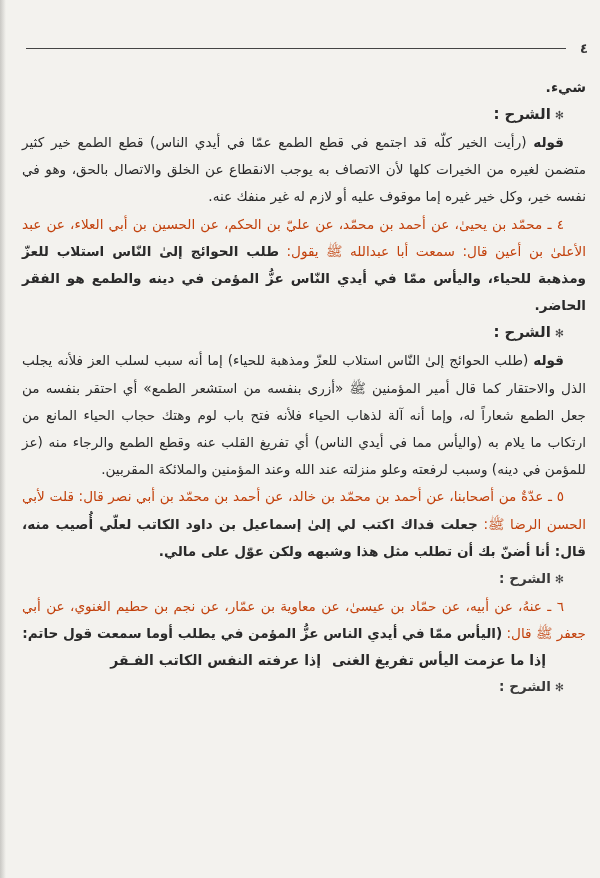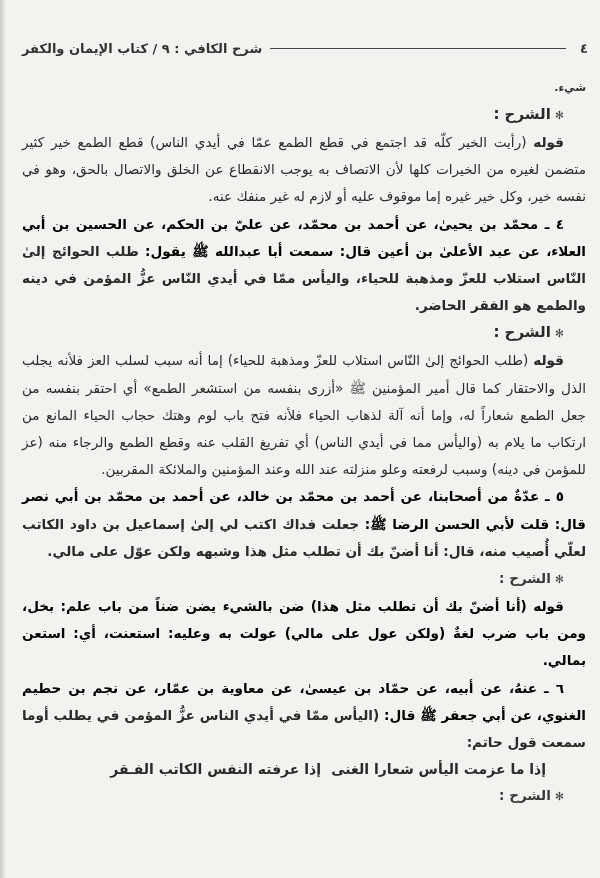--- a/index.html
+++ b/index.html
@@ -81,22 +81,21 @@
     font-size: 13.5px;
     color: #3a3a3a;
   }
   b.lead {
     font-weight: bold;
   }
   .hadith {
     font-weight: bold;
   }
   .lighter {
-    color: #000000;
-    font-weight: bold;
+    color: #c2410c;
   }
   .verse {
     display: flex;
     direction: rtl;
     justify-content: flex-start;
     font-weight: bold;
     font-size: 14px;
     line-height: 26px;
     padding-right: 40px;
   }
@@ -110,26 +109,25 @@
 </head>
 <body>
 
 <div class="spine-shadow"></div>
 
 <div class="page">
 
   <div class="running-head">
     <span class="page-num">٤</span>
     <span class="rule"></span>
-    <span class="title">شرح الكافي : ٩ / كتاب الإيمان والكفر</span>
   </div>
 
   <div class="content">
 
-    <p class="heading" style="padding-right:0;font-size:11px;">شيء.</p>
+    <p class="heading" style="padding-right:0;font-size:14px;">شيء.</p>
 
     <p class="heading">
       <span class="star">✻</span><span>الشرح :</span>
     </p>
 
     <p class="indent">
       <b class="lead">قوله</b><span> (رأيت الخير كلّه قد اجتمع في قطع الطمع عمّا في أيدي الناس) قطع الطمع خير كثير متضمن لغيره من الخيرات كلها لأن الاتصاف به يوجب الانقطاع عن الخلق والاتصال بالحق، وهو في نفسه خير، وكل خير غيره إما موقوف عليه أو لازم له غير منفك عنه.</span>
     </p>
 
     <p class="indent">
@@ -146,30 +144,27 @@
 
 
     <p class="indent">
       <span class="lighter">٥ ـ عدّةٌ من أصحابنا، عن أحمد بن محمّد بن خالد، عن أحمد بن محمّد بن أبي نصر قال: قلت لأبي الحسن الرضا ﷺ: </span><span class="hadith">جعلت فداك اكتب لي إلىٰ إسماعيل بن داود الكاتب لعلّي أُصيب منه، قال: أنا أضنّ بك أن تطلب مثل هذا وشبهه ولكن عوّل على مالي.</span>
     </p>
 
     <p class="heading small">
       <span class="star">✻</span><span>الشرح :</span>
     </p>
 
-    <p class="indent lighter">
-      <span>قوله</span><span> (أنا أضنّ بك أن تطلب مثل هذا) ضن بالشيء يضن ضناً من باب علم: بخل، ومن باب ضرب لغةٌ (ولكن عول على مالي) عولت به وعليه: استعنت، أي: استعن بمالي.</span>
-    </p>
 
     <p class="indent">
       <span class="lighter">٦ ـ عنهُ، عن أبيه، عن حمّاد بن عيسىٰ، عن معاوية بن عمّار، عن نجم بن حطيم الغنوي، عن أبي جعفر ﷺ قال: </span><span class="hadith">(اليأس ممّا في أيدي الناس عزُّ المؤمن في يطلب أوما سمعت قول حاتم:</span>
     </p>
 
     <div class="verse">
-      <span class="hemi">إذا ما عزمت اليأس شعارا الغنى</span>
+      <span class="hemi">إذا ما عزمت اليأس تفريغ الغنى</span>
       <span class="hemi">إذا عرفته النفس الكاتب الفـقر</span>
     </div>
 
     <p class="heading small">
       <span class="star">✻</span><span>الشرح :</span>
     </p>
 
 
     <div class="bottom-space"></div>
   </div>

